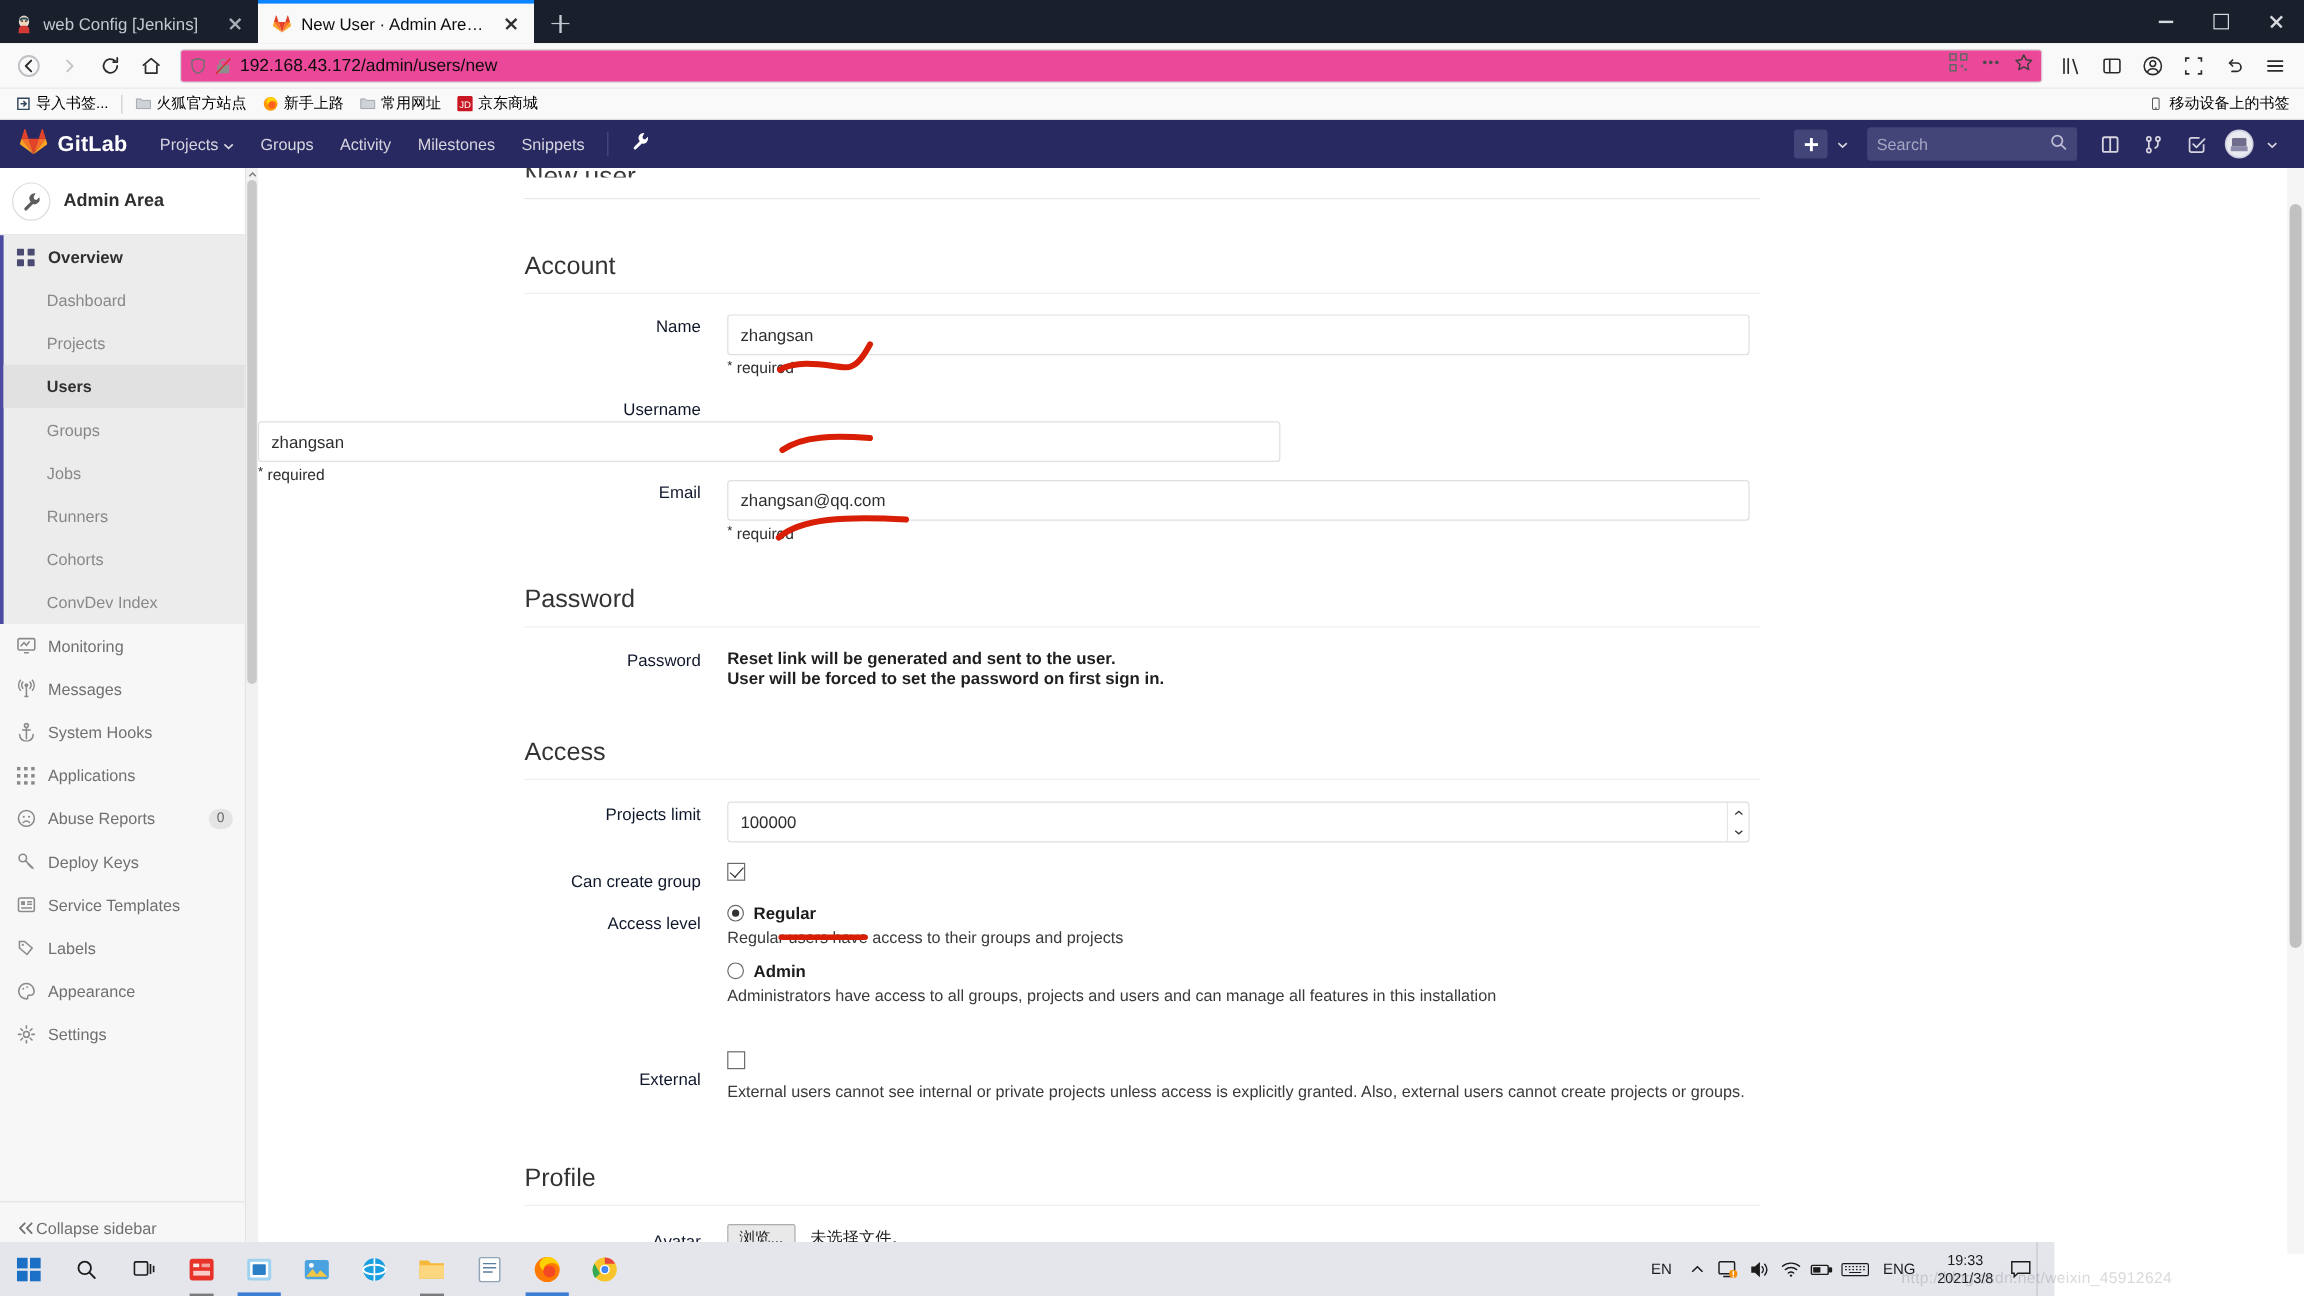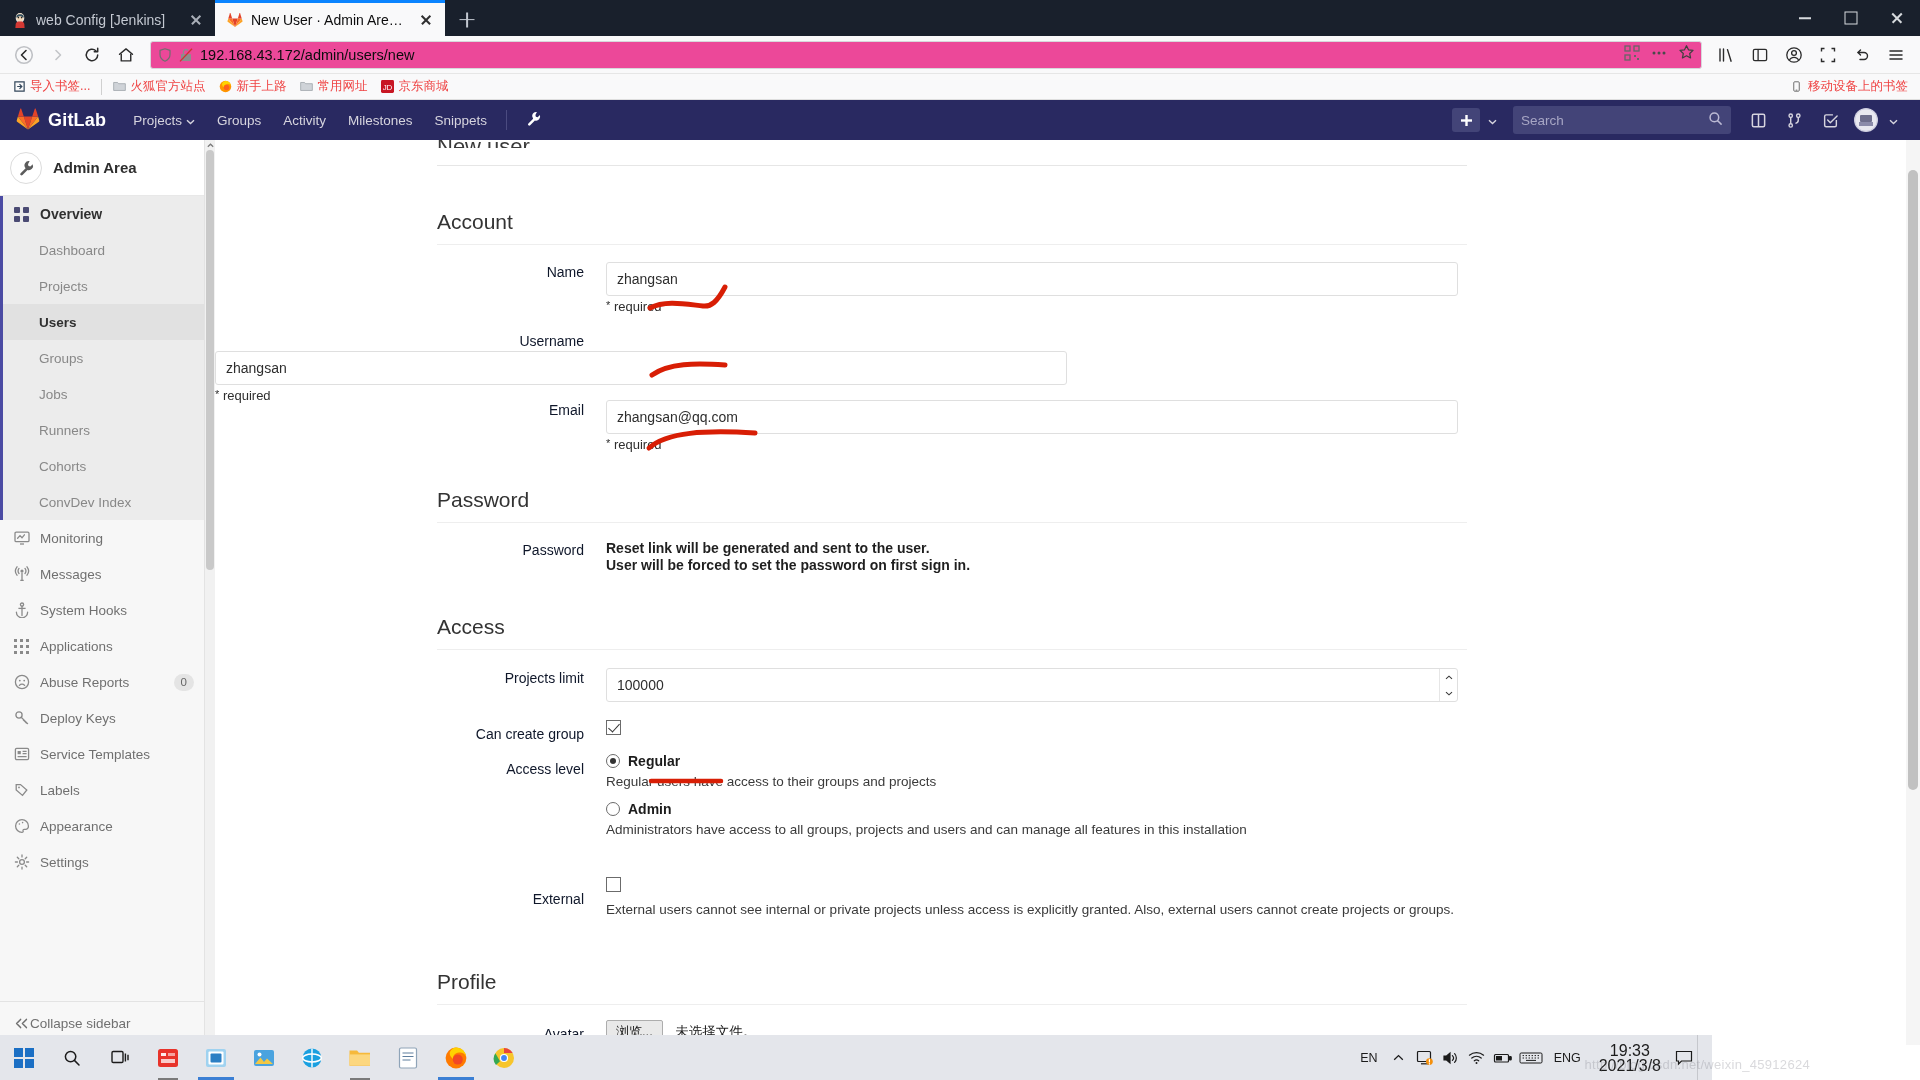--- a/index.html
+++ b/index.html
@@ -71,21 +71,21 @@
   }
   .urlbar .url-text { font-size: 14.5px; color: #0c0c0d; flex: 1 1 auto; white-space: nowrap; }
   .url-ident { display: flex; align-items: center; gap: 5px; }
   .ident-icon { width: 16px; height: 16px; color: #737373; }
   .url-right { display: flex; align-items: center; gap: 10px; }
   .fx-toolbar-right { display: flex; align-items: center; gap: 2px; }
 
   .fx-bookmarks {
     position: absolute; top: 74px; left: 0; width: 1920px; height: 26px;
     background: #f9f9fa; display: flex; align-items: center; padding: 0 6px;
-    font-size: 12.5px; color: #ef4444; border-bottom: 1px solid #dedede;
+    font-size: 12.5px; color: #000000; border-bottom: 1px solid #dedede;
   }
   .bm {
     display: flex; align-items: center; gap: 4px; padding: 2px 7px; white-space: nowrap;
   }
   .bm-sep { width: 1px; height: 16px; background: #d0d0d0; margin: 0 4px; }
   .bm-ico { width: 13px; height: 13px; flex: 0 0 13px; display:block; }
   .bm-right { margin-left: auto; display: flex; align-items: center; gap: 4px; padding-right: 6px; }
 
   
   .gl-nav {
@@ -100,21 +100,21 @@
     display: flex; align-items: center; gap: 4px;
   }
   .gl-divider { width: 1px; height: 20px; background: #4b4b80; margin: 0 8px; }
   .gl-wrench { color: #fff; padding: 0 10px; display: flex; align-items: center; }
   .gl-nav-right { margin-left: auto; display: flex; align-items: center; gap: 2px; padding-right: 14px; }
   .gl-plus {
     width: 28px; height: 24px; background: #434478; border-radius: 3px;
     display: flex; align-items: center; justify-content: center; color: #fff;
   }
   .gl-search {
-    width: 218px; height: 28px; background: #434478; border-radius: 3px;
+    width: 175px; height: 28px; background: #434478; border-radius: 3px;
     display: flex; align-items: center; padding: 0 8px; margin: 0 8px;
     color: #a7a6c4; font-size: 13.5px; justify-content: space-between;
   }
   .gl-icon-btn { width: 34px; height: 34px; display: flex; align-items: center; justify-content: center; color: #d6d4de; }
   .gl-avatar {
     width: 24px; height: 24px; border-radius: 50%; background: #bfbfd4;
     display: flex; align-items: center; justify-content: center; overflow: hidden;
   }
 
   
@@ -240,21 +240,21 @@
     content: ""; position: absolute; bottom: 0; left: 6px; right: 6px; height: 3px; background: #3b7fd4;
   }
   .tb-app.running::after {
     content: ""; position: absolute; bottom: 0; left: 14px; right: 14px; height: 2.5px; background: #7a7a7a;
   }
   .tb-right {
     margin-left: auto; display: flex; align-items: center; gap: 0px; height: 45px; padding-right: 6px;
     font-size: 12px; color: #1b1b1b;
   }
   .tray-ico { width: 26px; height: 45px; display: flex; align-items: center; justify-content: center; color: #1b1b1b; }
-  .tb-clock { text-align: center; line-height: 15px; font-size: 16px; padding: 0 10px; }
+  .tb-clock { text-align: center; line-height: 15px; font-size: 12px; padding: 0 10px; }
   .tb-lang { font-size: 12.5px; padding: 0 8px; }
   .tb-showdesk { width: 9px; height: 45px; border-left: 1px solid #c5c7cc; }
   .watermark {
     position: absolute; bottom: 8px; right: 110px; font-size: 13px; color: rgba(120,120,130,.28);
     white-space: nowrap; letter-spacing: .3px;
   }
 </style>
 </head>
 <body>
 

